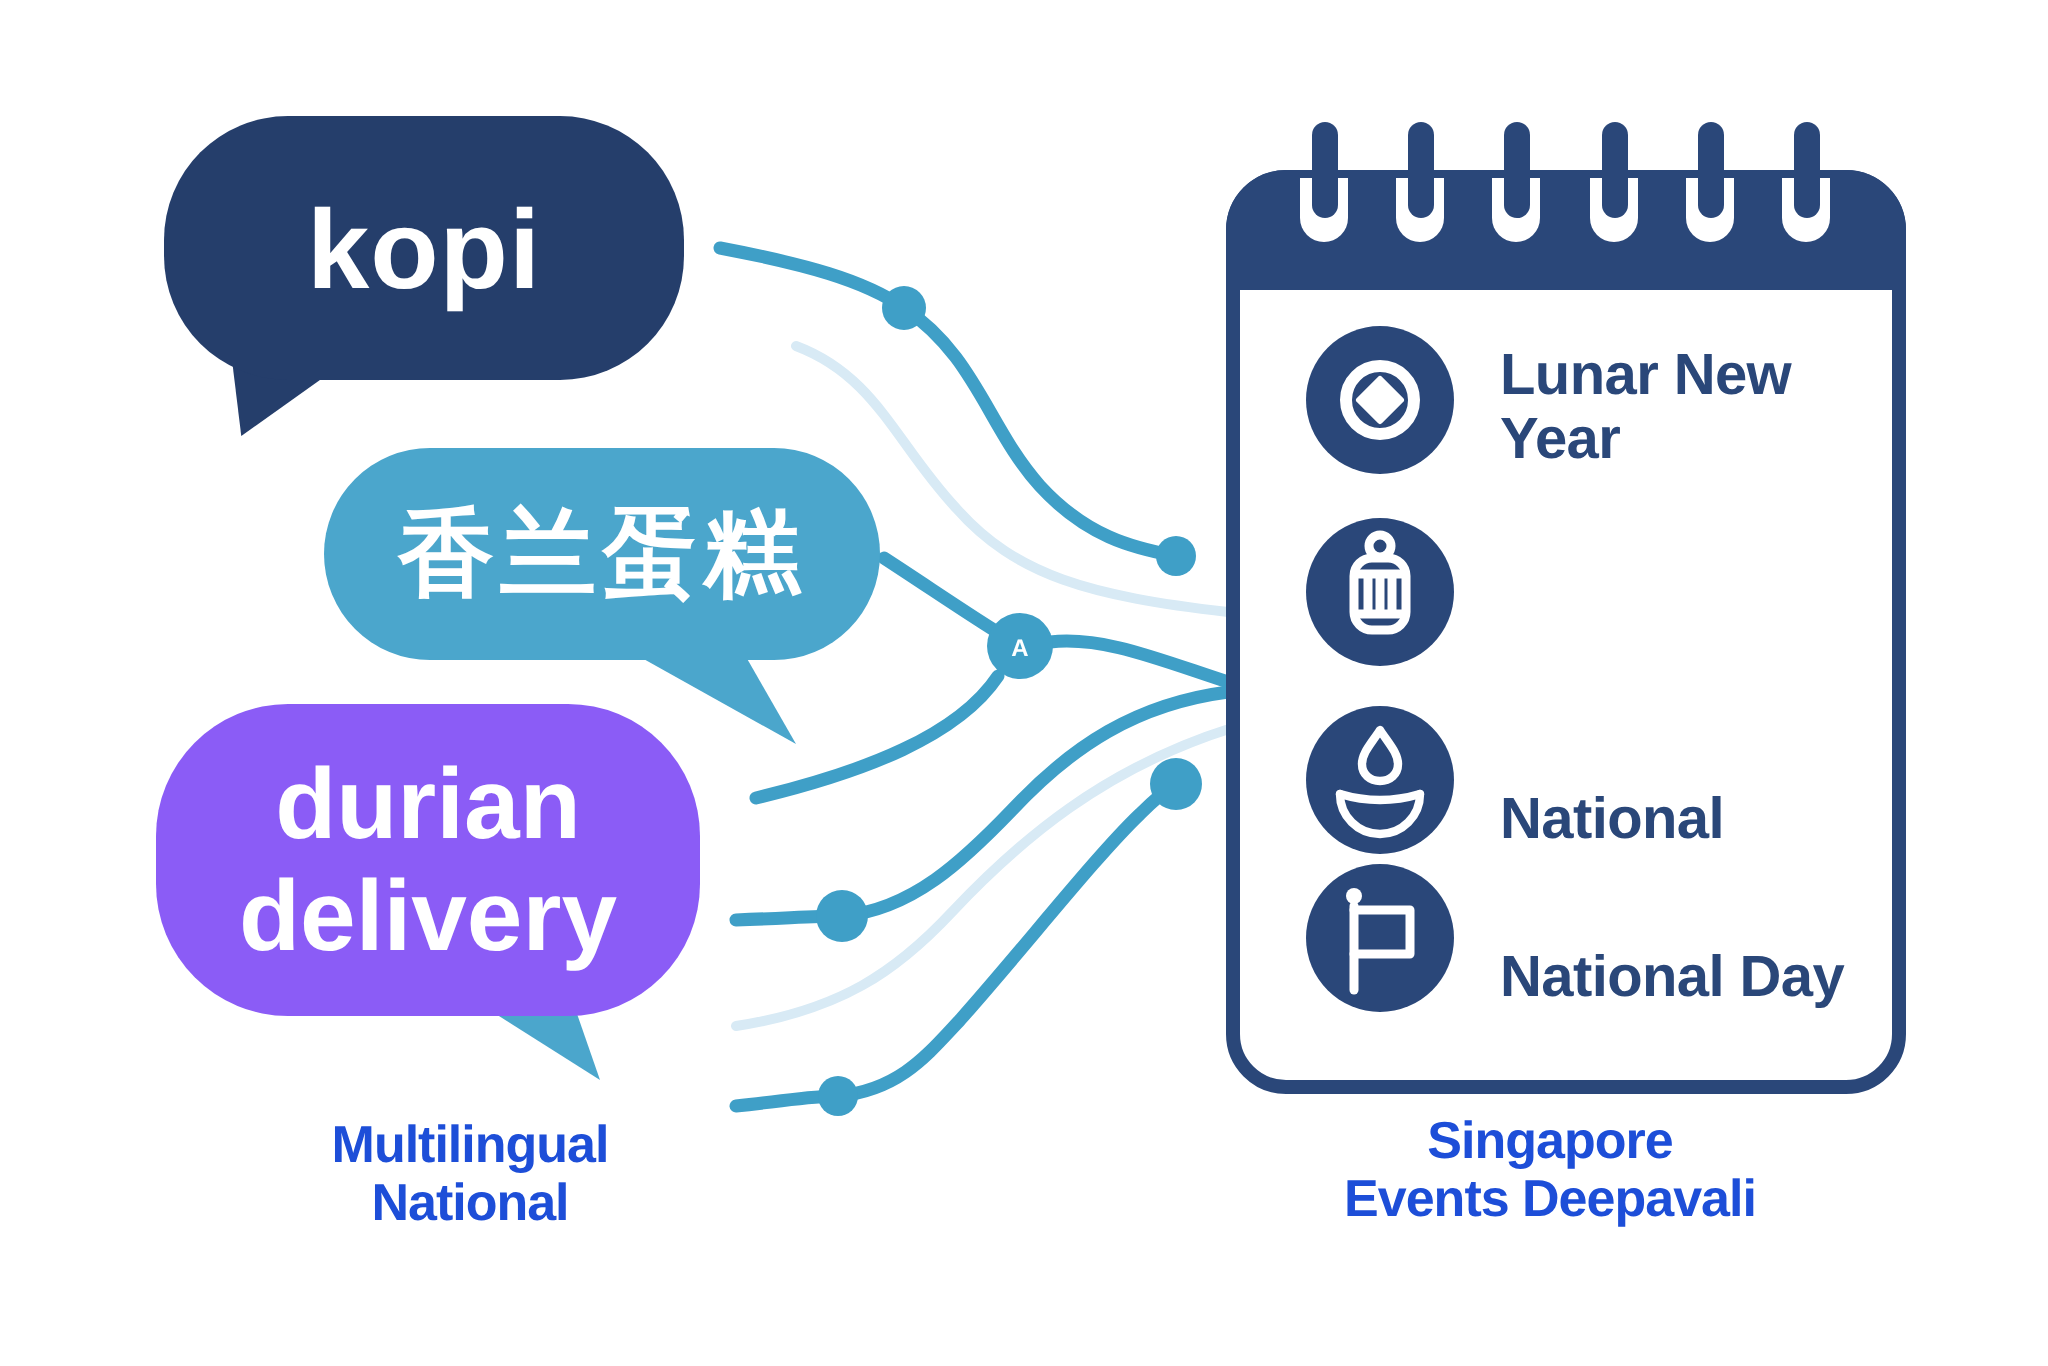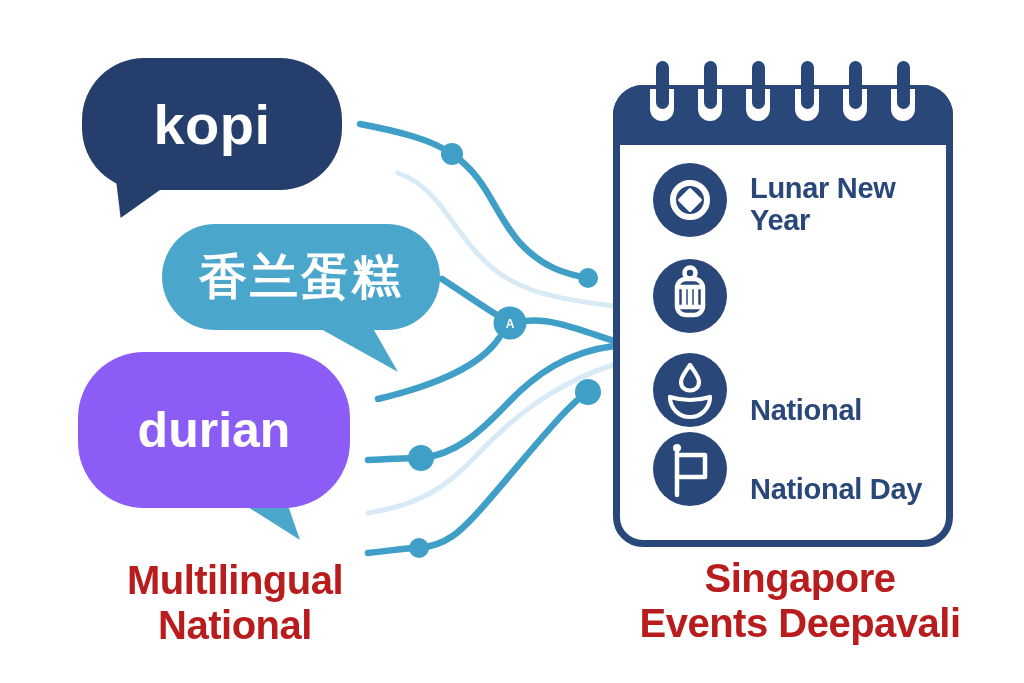--- a/index.html
+++ b/index.html
@@ -39,24 +39,24 @@
   .r1{left:37px}.r2{left:85px}.r3{left:133px}.r4{left:182px}.r5{left:230px}.r6{left:278px}
 
   .event{position:absolute;left:33px;display:flex;align-items:flex-end;gap:23px;height:78px;}
   .e1{top:67px}.e2{top:163px}.e3{top:257px}.e4{top:336px}
   .badge{width:74px;height:74px;border-radius:50%;background:#2A4779;flex:0 0 auto;
          display:flex;align-items:center;justify-content:center;}
   .event-label{width:205px;font-size:29px;font-weight:700;color:#2A4779;line-height:1.1;
                letter-spacing:-0.3px;}
 
   
-  .caption{position:absolute;z-index:2;color:#b91c1c;font-weight:700;text-align:center;
-           font-size:40px;line-height:1.12;letter-spacing:-0.5px;}
+  .caption{position:absolute;z-index:2;color:#1d4ed8;font-weight:700;text-align:center;
+           font-size:26px;line-height:1.12;letter-spacing:-0.5px;}
   .caption-left{left:40px;top:558px;width:390px;}
-  .caption-right{left:585px;top:556px;width:430px;}
+  .caption-right{left:560px;top:556px;width:430px;}
 </style>
 </head>
 <body>
 
 <div class="canvas">
 
   <svg class="flows" width="1024" height="683" viewBox="0 0 1024 683">
     <g fill="none" stroke-linecap="round">
       <path d="M 398 173 C 438 188 448 222 478 254 C 508 288 545 298 614 306" stroke="#D8EAF5" stroke-width="5"></path>
       <path d="M 368 513 C 420 505 448 486 476 456 C 510 420 552 384 616 364" stroke="#D8EAF5" stroke-width="5"></path>
@@ -85,20 +85,21 @@
 
   <div class="tail tail-pandan"></div>
   <div class="bubble bubble-pandan">
     <span>香兰蛋糕</span>
   </div>
 
   <div class="tail tail-durian"></div>
   <div class="bubble bubble-durian">
     <span>
       <span>durian</span><br>
+      <span>delivery</span>
     </span>
   </div>
 
   <div class="calendar">
     <div class="cal-header"></div>
     <div class="rings">
       <div class="ring r1">
           <div class="ring-hole"></div>
           <div class="ring-stem"></div>
         </div>

